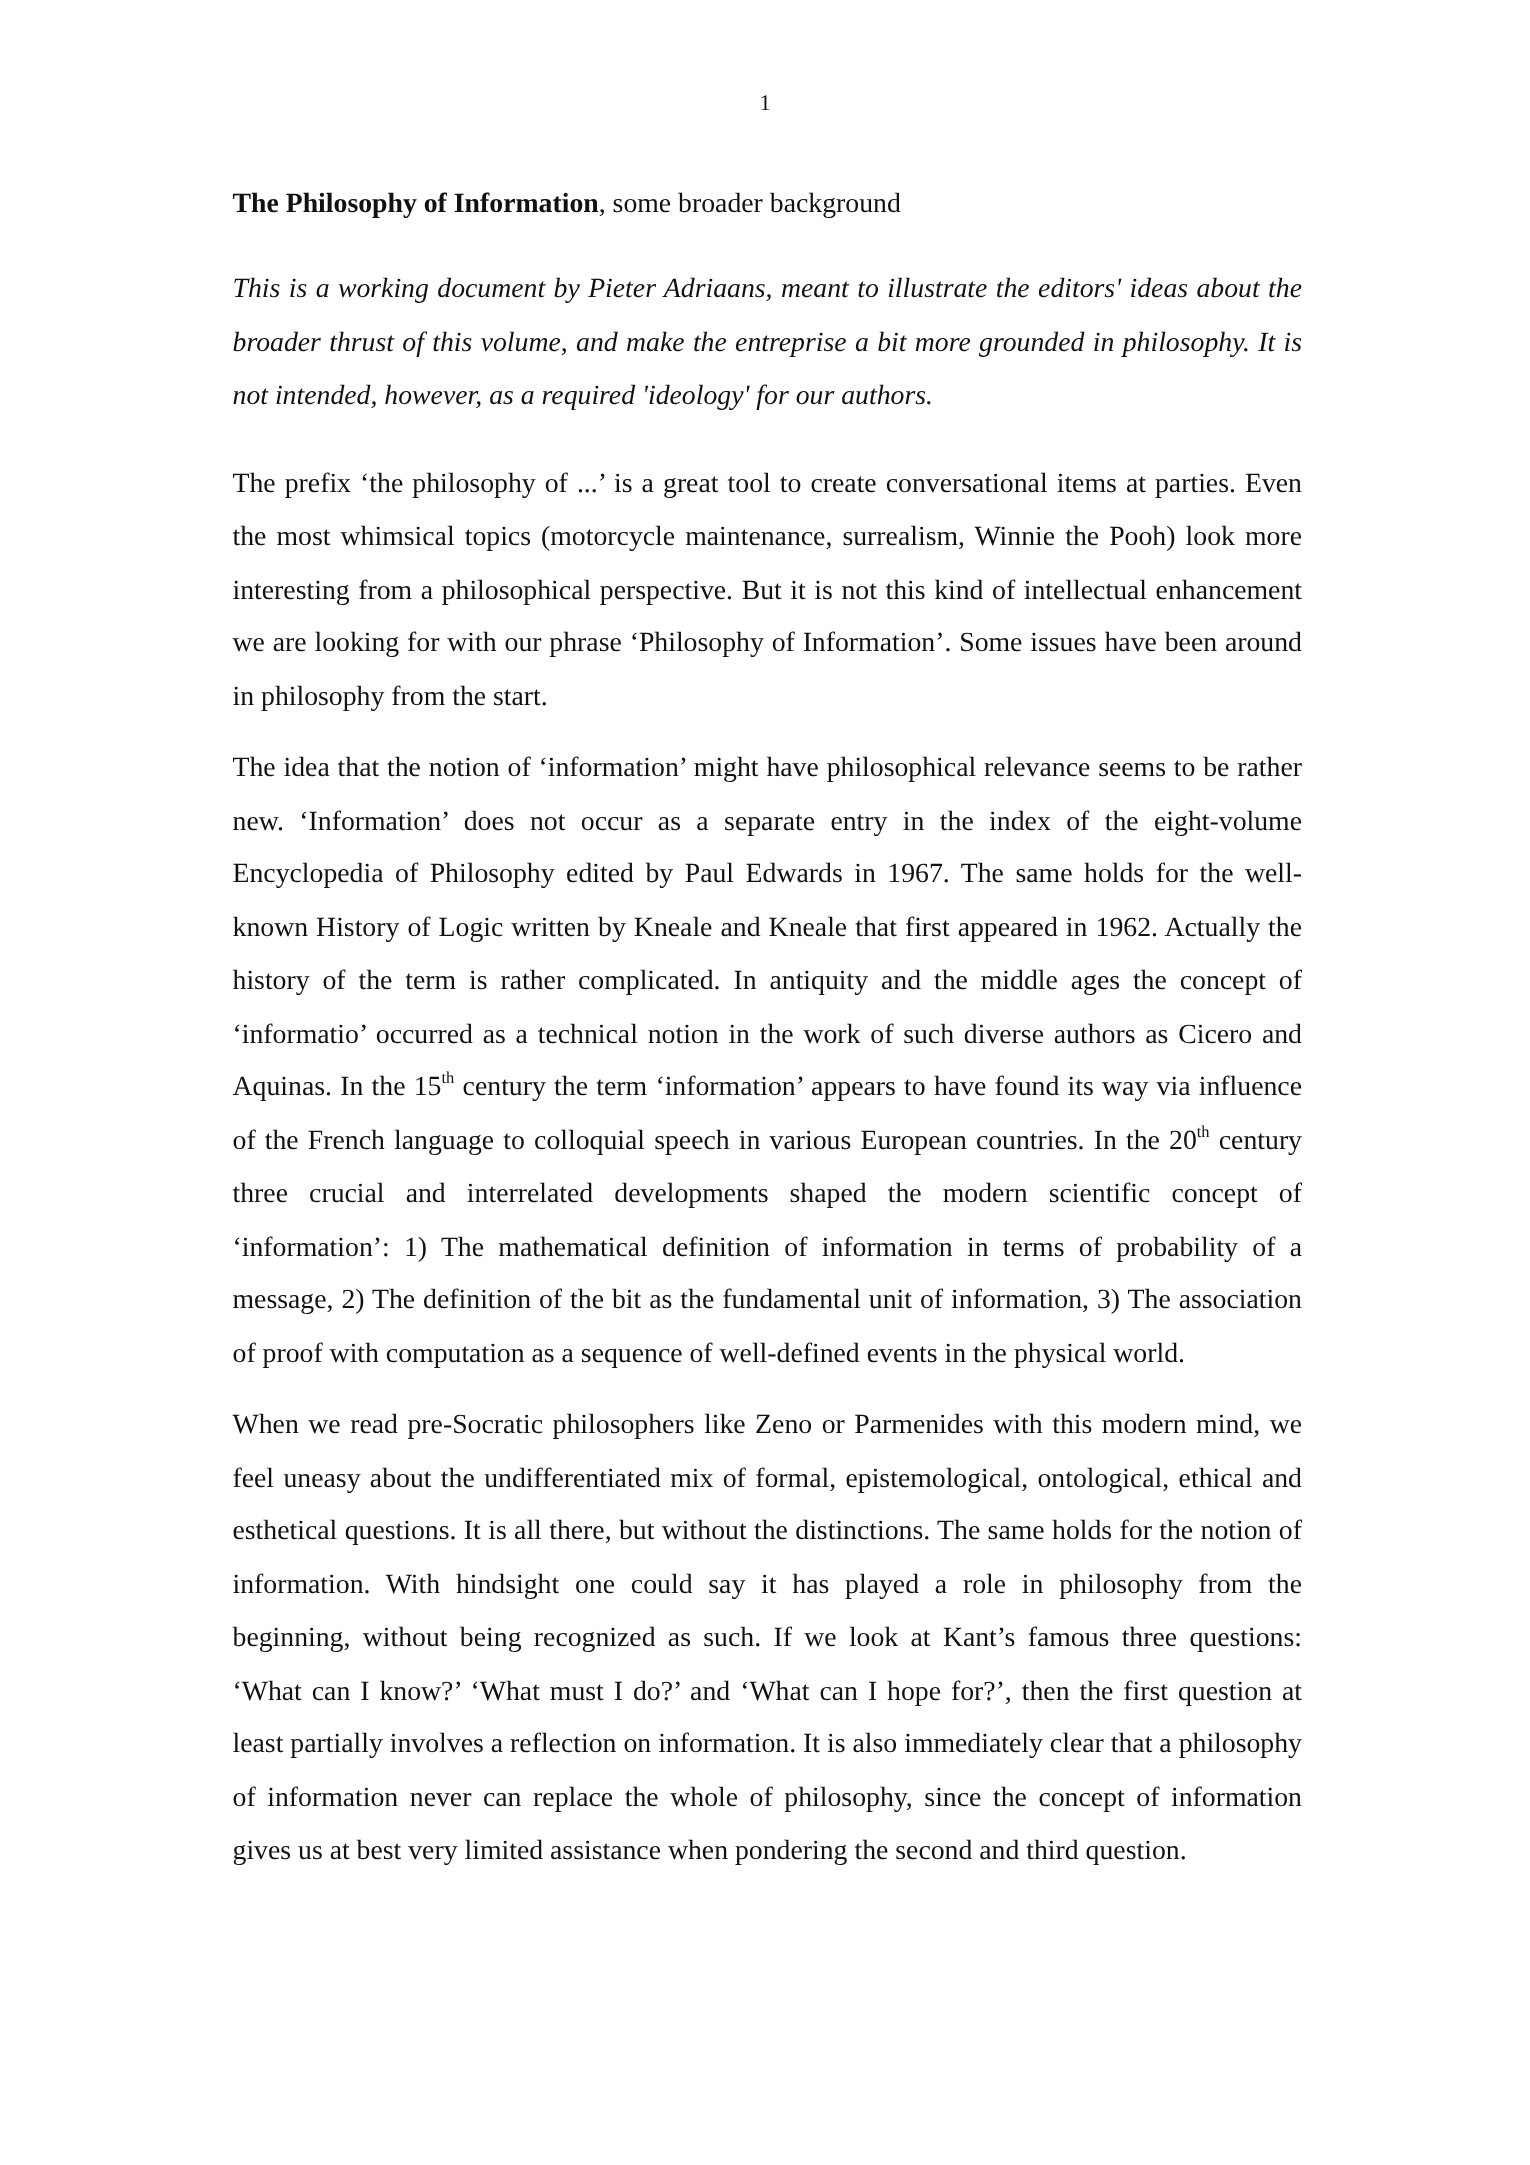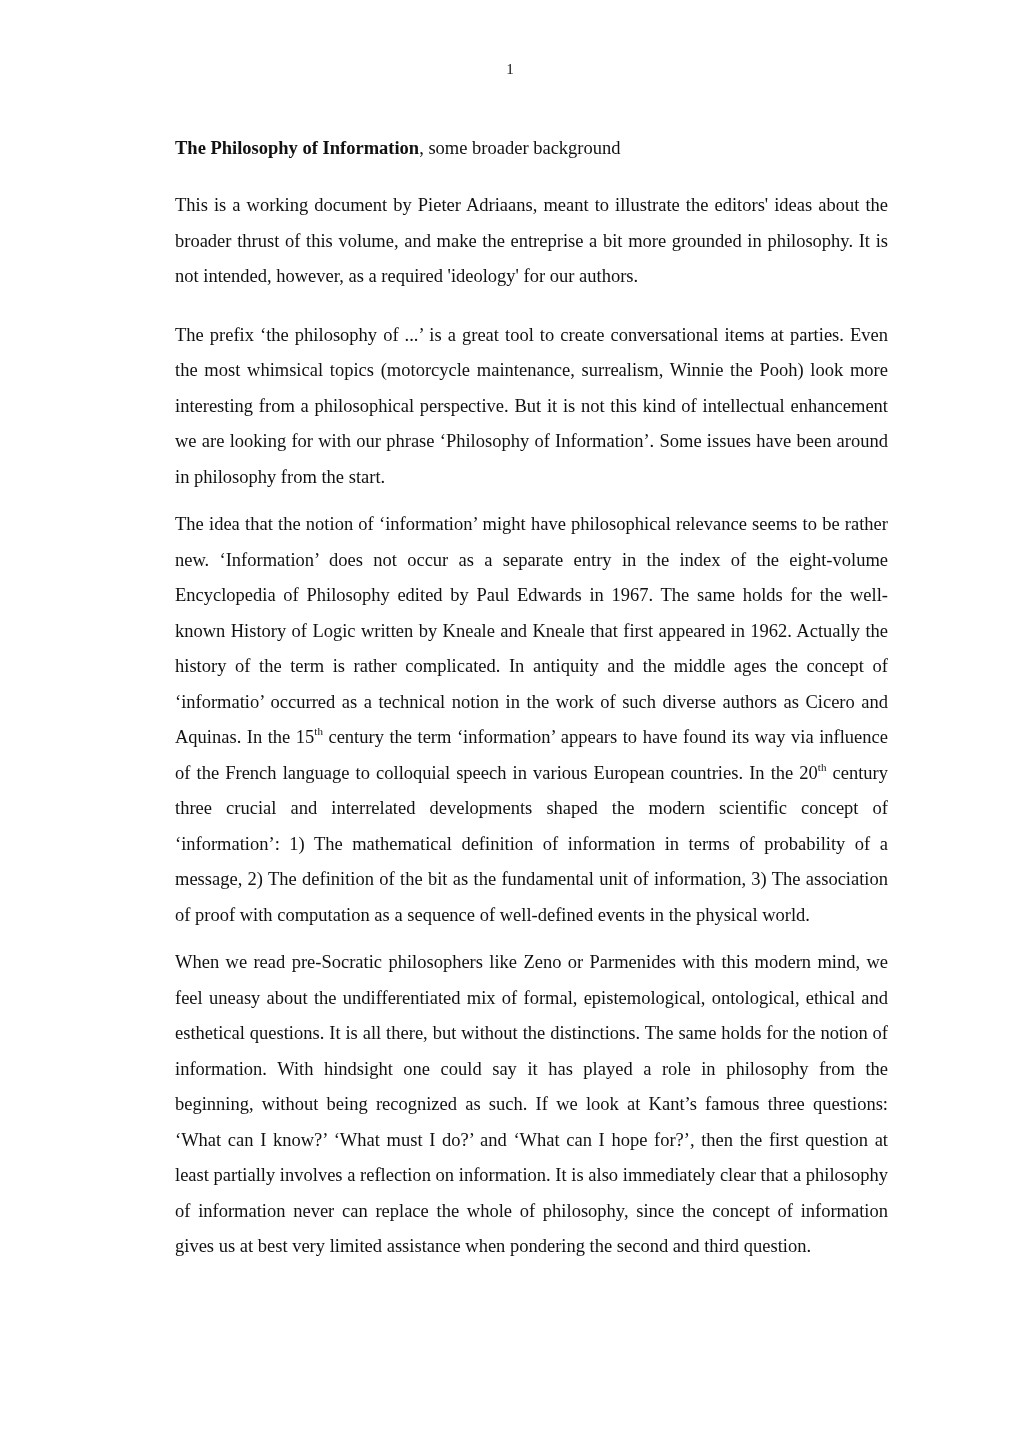--- a/index.html
+++ b/index.html
@@ -20,37 +20,37 @@
       top: 60px;
       left: 0;
       width: 1020px;
       text-align: center;
       font-size: 15px;
       line-height: 18px;
     }
     .content {
       position: absolute;
       left: 155px;
-      top: 130px;
+      top: 118px;
       width: 713px;
-      margin-left: 20px;
     }
     .title {
       font-size: 18.5px;
       line-height: 36px;
       margin: 0 0 22px 0;
     }
     .title b { font-weight: bold; }
     .para {
       font-size: 18.5px;
       line-height: 35.5px;
       text-align: justify;
       margin: 0;
     }
     .intro {
+      font-style: italic;
       margin-bottom: 23px;
     }
     .p1 { margin-bottom: 12px; }
     .p2 { margin-bottom: 12px; }
     sup {
       font-size: 11px;
       line-height: 0;
       vertical-align: 8px;
     }
   </style>

